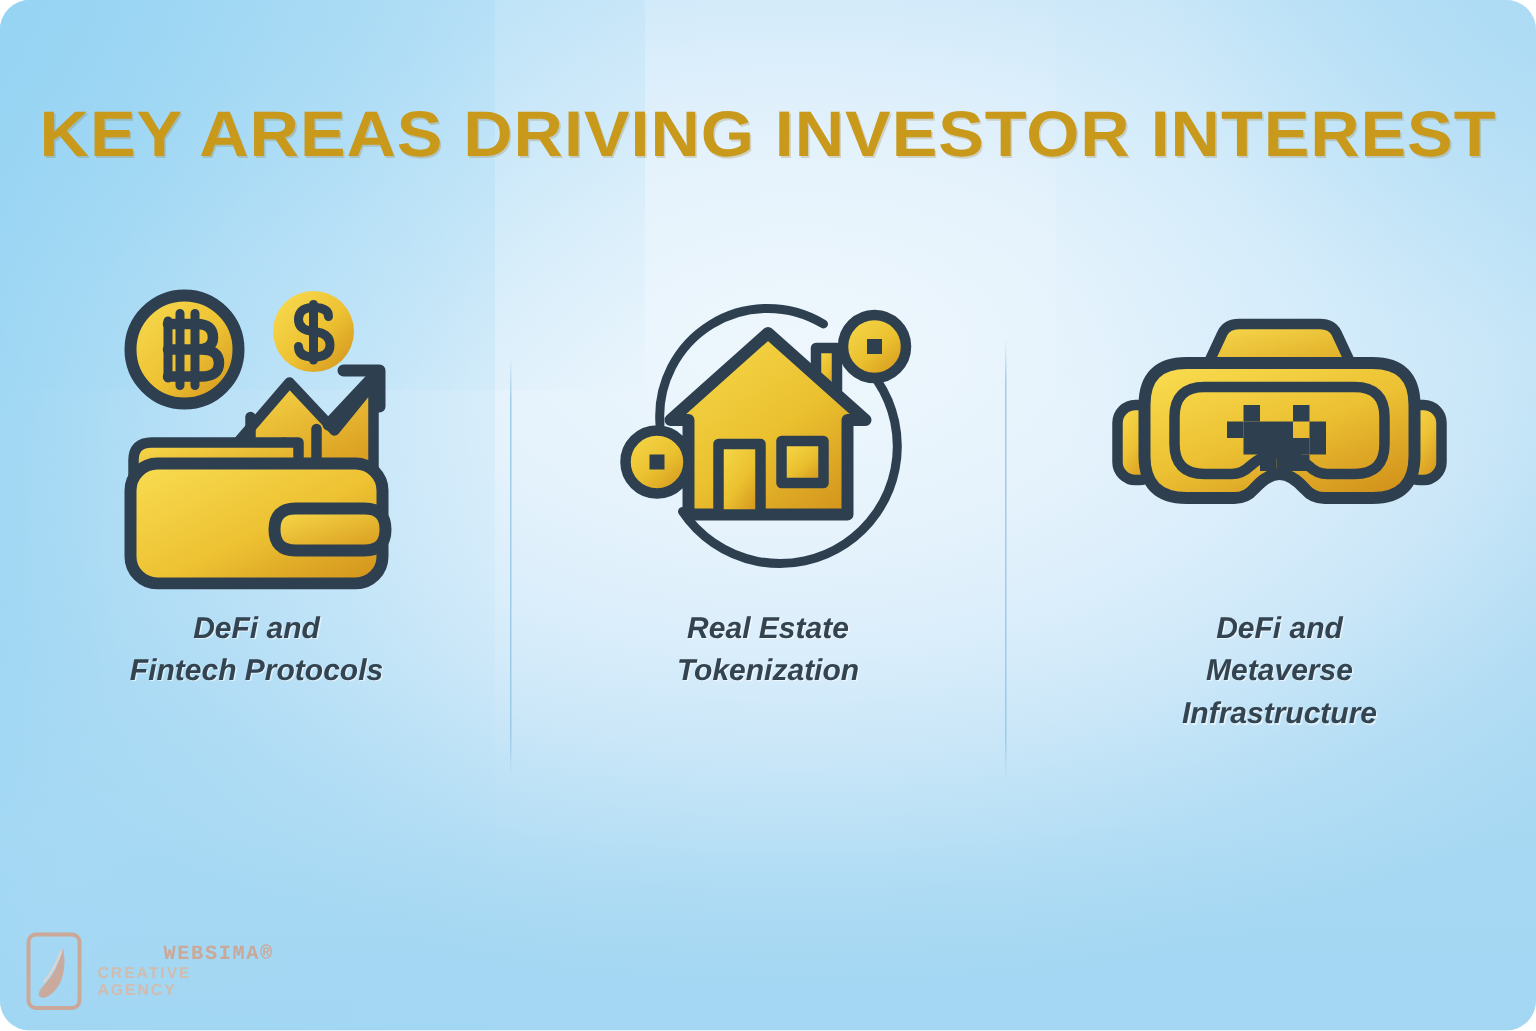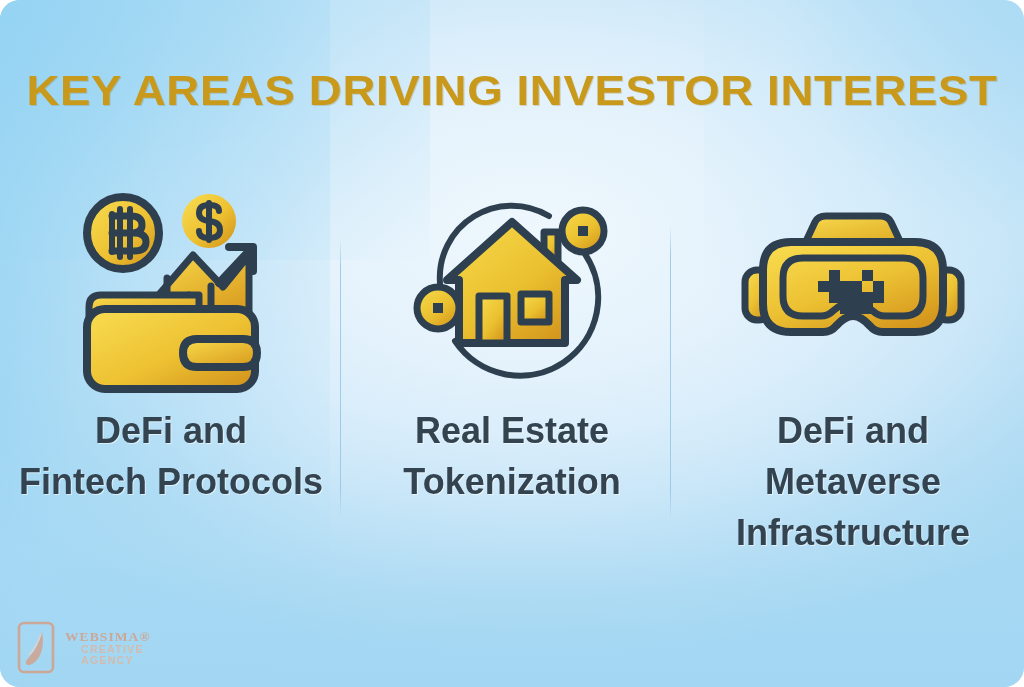--- a/index.html
+++ b/index.html
@@ -97,28 +97,29 @@
   }
   .icon-wrap {
     height: 215px;
     display: flex;
     align-items: center;
     justify-content: center;
   }
   .col-label {
     margin-top: 10px;
     text-align: center;
-    font-size: 36px;
+    font-size: 20px;
     line-height: 1.42;
     font-weight: bold;
     color: #33434f;
     font-family: "Liberation Sans", sans-serif;
     text-shadow: 1px 1px 0 rgba(255,255,255,0.55);
     white-space: pre-line;
     max-width: 310px;
+    font-style: italic;
   }
 
   
   .divider {
     position: absolute;
     width: 1px;
     background: linear-gradient(to bottom,
         rgba(152,200,228,0) 0%,
         rgba(148,198,228,0.85) 10%,
         rgba(148,198,228,0.85) 90%,
@@ -142,30 +143,30 @@
     display: flex;
     flex-direction: column;
     justify-content: center;
     line-height: 1.04;
   }
   #logo-name {
     font-size: 13.5px;
     font-weight: bold;
     letter-spacing: 1.1px;
     color: #d79a7e;
-    font-family: Liberation Serif, serif;
+    font-family: Liberation Mono, monospace;
+    margin-left: 44px;
   }
   #logo-tag {
     font-size: 10.5px;
     font-weight: bold;
     letter-spacing: 1.3px;
     color: #e0b39b;
     font-family: "Liberation Sans", sans-serif;
     white-space: pre-line;
-    margin-left: 16px;
   }
 </style>
 </head>
 <body>
 
 <div id="slide">
 
   <div id="corner-tint-topleft"></div>
   <div id="corner-tint-left"></div>
   <div id="corner-tint-topright"></div>

